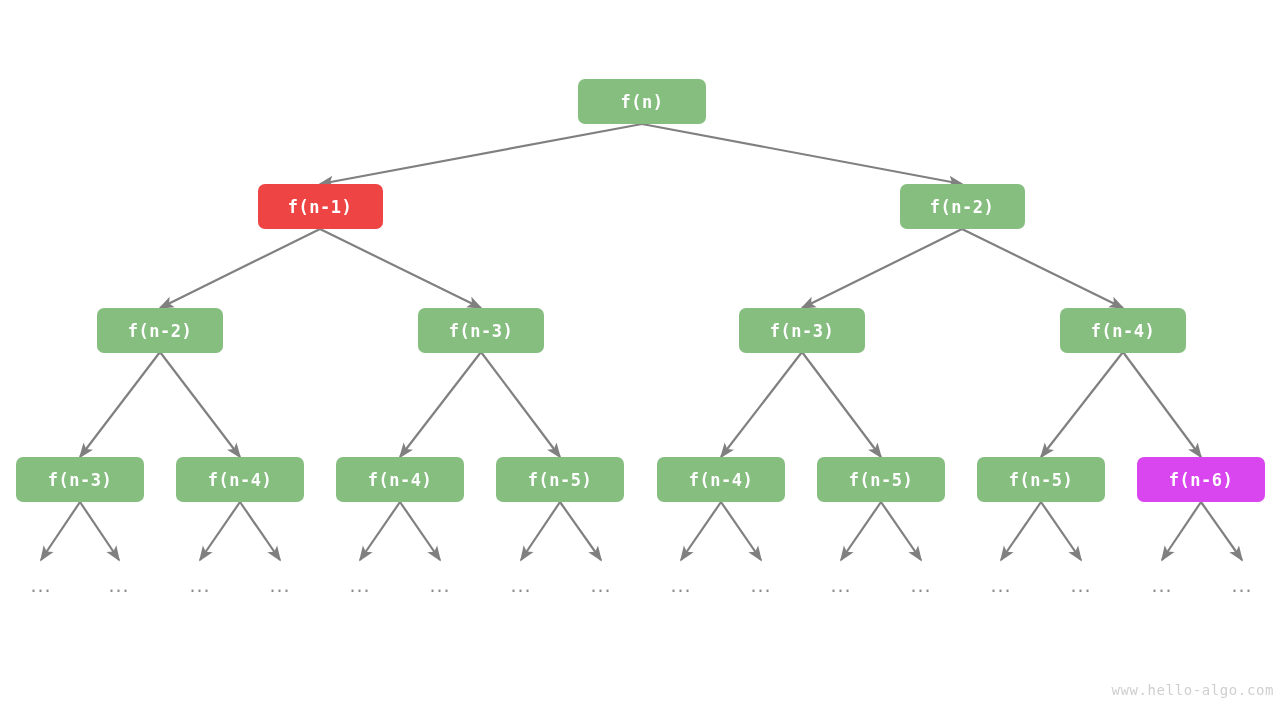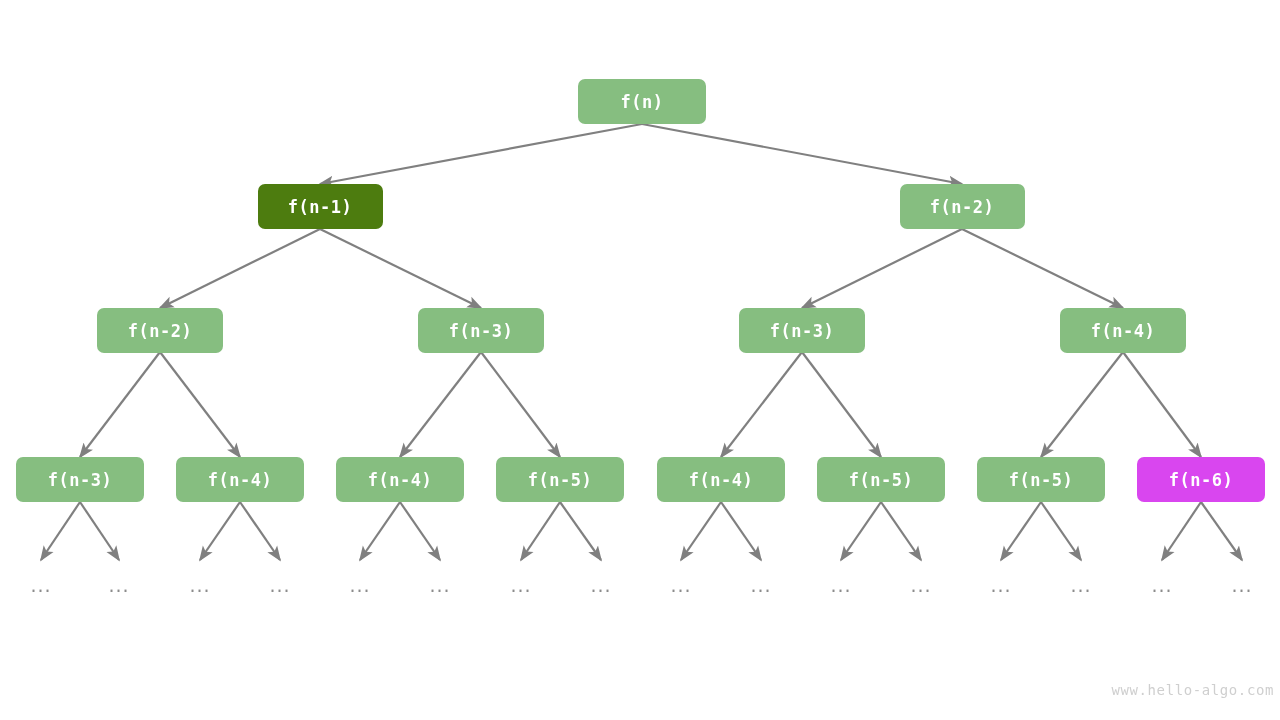--- a/index.html
+++ b/index.html
@@ -98,21 +98,21 @@
         <line x1="881" y1="502" x2="921" y2="560" stroke="#808080" stroke-width="2.2" marker-end="url(#arrowhead)"></line>
         <line x1="1041" y1="502" x2="1001" y2="560" stroke="#808080" stroke-width="2.2" marker-end="url(#arrowhead)"></line>
         <line x1="1041" y1="502" x2="1081" y2="560" stroke="#808080" stroke-width="2.2" marker-end="url(#arrowhead)"></line>
         <line x1="1201" y1="502" x2="1162" y2="560" stroke="#808080" stroke-width="2.2" marker-end="url(#arrowhead)"></line>
         <line x1="1201" y1="502" x2="1242" y2="560" stroke="#808080" stroke-width="2.2" marker-end="url(#arrowhead)"></line>
       </g>
   </svg>
 
   <div id="node-layer">
       <div class="node" style="left: 578px; top: 79px; width: 128px; height: 45px; background: rgb(134, 190, 128); color: rgb(255, 255, 255); font-size: 17px;">f(n)</div>
-      <div class="node" style="left: 257.5px; top: 184px; width: 125px; height: 45px; background: #4d7c0f; color: rgb(255, 255, 255); font-size: 17px;">f(n-1)</div>
+      <div class="node" style="left: 257.5px; top: 184px; width: 125px; height: 45px; background: #ef4444; color: rgb(255, 255, 255); font-size: 17px;">f(n-1)</div>
       <div class="node" style="left: 899.5px; top: 184px; width: 125px; height: 45px; background: rgb(134, 190, 128); color: rgb(255, 255, 255); font-size: 17px;">f(n-2)</div>
       <div class="node" style="left: 97px; top: 308px; width: 126px; height: 45px; background: rgb(134, 190, 128); color: rgb(255, 255, 255); font-size: 17px;">f(n-2)</div>
       <div class="node" style="left: 418px; top: 308px; width: 126px; height: 45px; background: rgb(134, 190, 128); color: rgb(255, 255, 255); font-size: 17px;">f(n-3)</div>
       <div class="node" style="left: 739px; top: 308px; width: 126px; height: 45px; background: rgb(134, 190, 128); color: rgb(255, 255, 255); font-size: 17px;">f(n-3)</div>
       <div class="node" style="left: 1060px; top: 308px; width: 126px; height: 45px; background: rgb(134, 190, 128); color: rgb(255, 255, 255); font-size: 17px;">f(n-4)</div>
       <div class="node" style="left: 16px; top: 457px; width: 128px; height: 45px; background: rgb(134, 190, 128); color: rgb(255, 255, 255); font-size: 17px;">f(n-3)</div>
       <div class="node" style="left: 176px; top: 457px; width: 128px; height: 45px; background: rgb(134, 190, 128); color: rgb(255, 255, 255); font-size: 17px;">f(n-4)</div>
       <div class="node" style="left: 336px; top: 457px; width: 128px; height: 45px; background: rgb(134, 190, 128); color: rgb(255, 255, 255); font-size: 17px;">f(n-4)</div>
       <div class="node" style="left: 496px; top: 457px; width: 128px; height: 45px; background: rgb(134, 190, 128); color: rgb(255, 255, 255); font-size: 17px;">f(n-5)</div>
       <div class="node" style="left: 657px; top: 457px; width: 128px; height: 45px; background: rgb(134, 190, 128); color: rgb(255, 255, 255); font-size: 17px;">f(n-4)</div>

